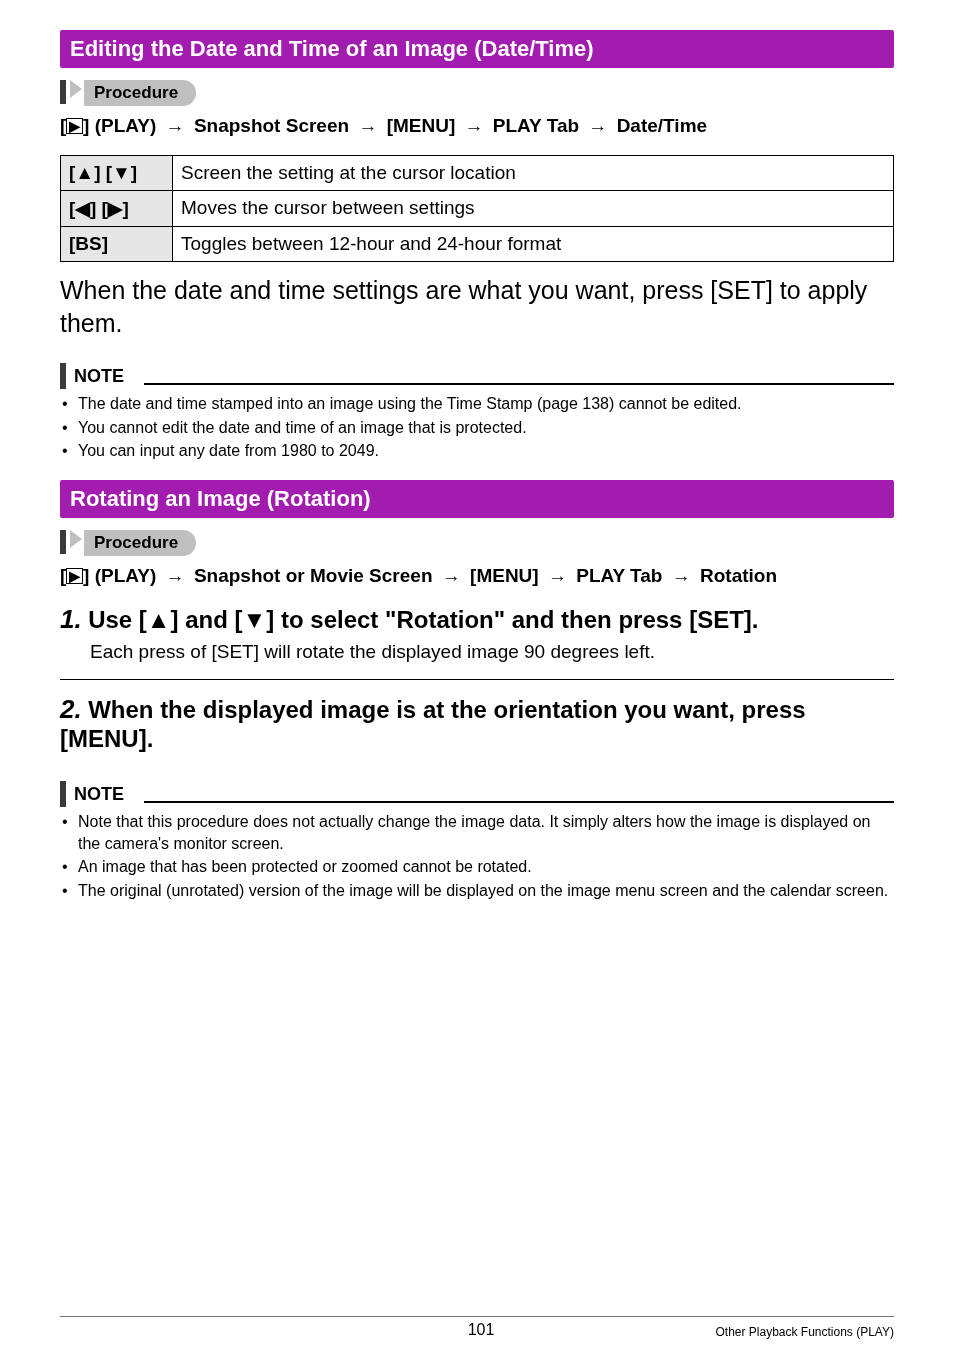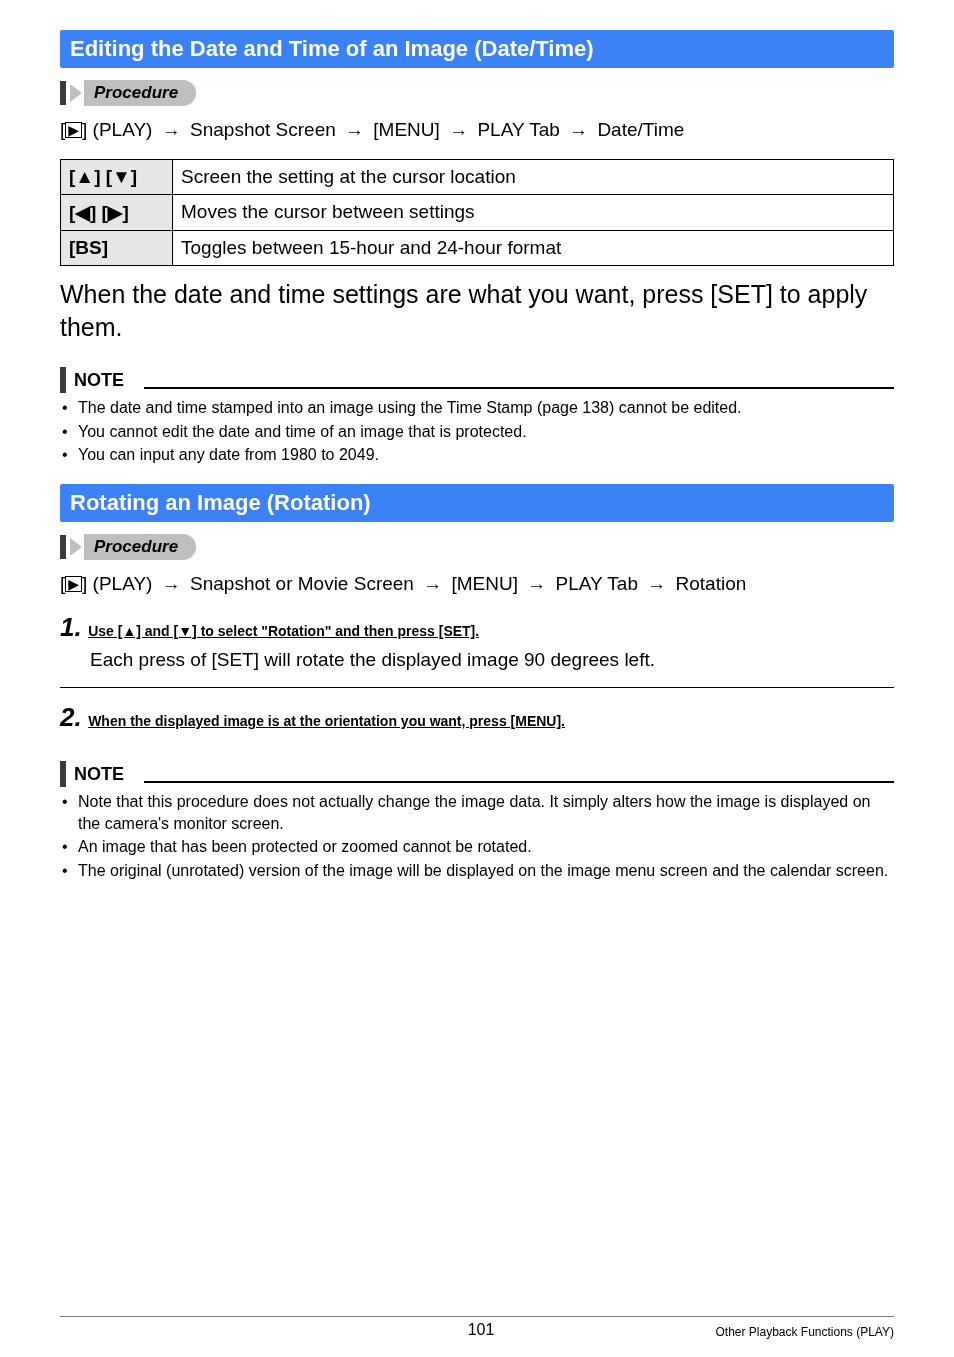--- a/index.html
+++ b/index.html
@@ -10,33 +10,31 @@
     color: #000000;
   }
   .page {
     width: 954px;
     min-height: 1357px;
     box-sizing: border-box;
     padding: 30px 60px 20px 60px;
     position: relative;
   }
   .section-header {
-    background: #3b82f6;
+    background: #a21caf;
     color: #ffffff;
     font-size: 22px;
     font-weight: bold;
     padding: 6px 10px;
     border-radius: 2px;
     margin-bottom: 12px;
   }
   .proc-row {
     display: flex;
-    align-items: center;
     margin: 12px 0 6px 0;
-    font-style: italic;
   }
   .proc-bar {
     width: 6px;
     height: 24px;
     background: #3a3a3a;
     margin-right: 4px;
   }
   .proc-arrow {
     width: 0;
     height: 0;
@@ -49,22 +47,22 @@
     background: #bfbfbf;
     color: #000000;
     font-size: 17px;
     font-weight: bold;
     padding: 3px 18px 3px 10px;
     border-top-right-radius: 14px;
     border-bottom-right-radius: 14px;
   }
   .path-line {
     font-size: 19px;
-    font-weight: normal;
-    margin: 10px 0 14px 0;
+    font-weight: bold;
+    margin: 2px 0 14px 0;
     line-height: 1.5;
   }
   .arrow-sep {
     display: inline-block;
     margin: 0 4px;
   }
   table.ctl {
     width: 100%;
     border-collapse: collapse;
     margin-bottom: 12px;
@@ -133,23 +131,22 @@
     margin: 14px 0 6px 0;
   }
   .step-num {
     font-size: 26px;
     font-weight: bold;
     font-style: italic;
     display: inline-block;
     margin-right: 2px;
   }
   .step-title {
-    font-size: 14px;
-    font-weight: bold;
-    text-decoration: underline;
+    font-size: 24px;
+    font-weight: bold;
   }
   .step-body {
     font-size: 19px;
     margin: 4px 0 0 30px;
     line-height: 1.35;
   }
   .divider {
     border: none;
     border-top: 1px solid #000000;
     margin: 14px 0;
@@ -220,21 +217,21 @@
         <tr>
       <td class="keycol">[▲] [▼]</td>
       <td>Screen the setting at the cursor location</td>
     </tr>
     <tr>
       <td class="keycol">[◀] [▶]</td>
       <td>Moves the cursor between settings</td>
     </tr>
     <tr>
       <td class="keycol">[BS]</td>
-      <td>Toggles between 15-hour and 24-hour format</td>
+      <td>Toggles between 12-hour and 24-hour format</td>
     </tr>
   </tbody>
     </table>
 
   <div class="body-text">When the date and time settings are what you want, press [SET] to apply them.</div>
 
   <div class="note-row">
     <div class="note-bar"></div>
     <div class="note-label">NOTE</div>
     <div class="note-line"></div>

